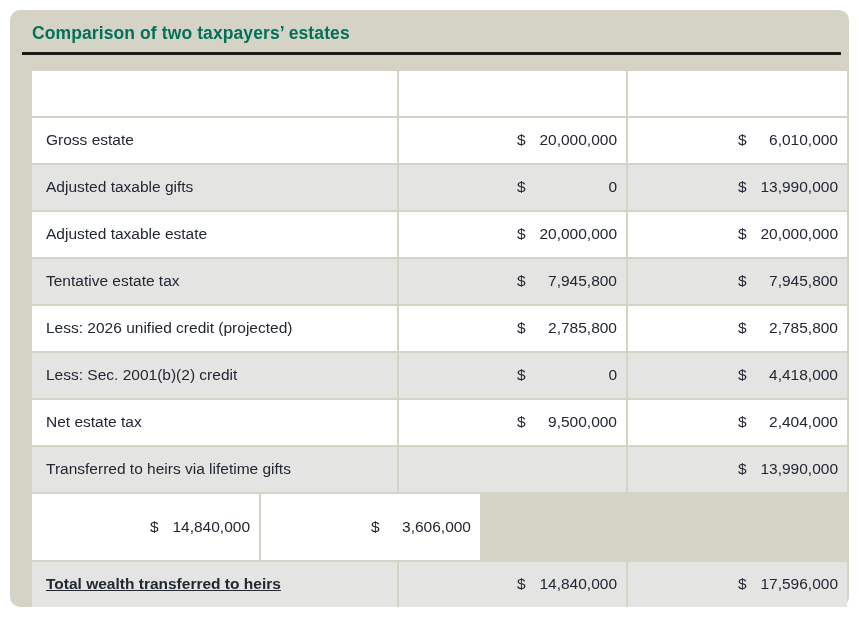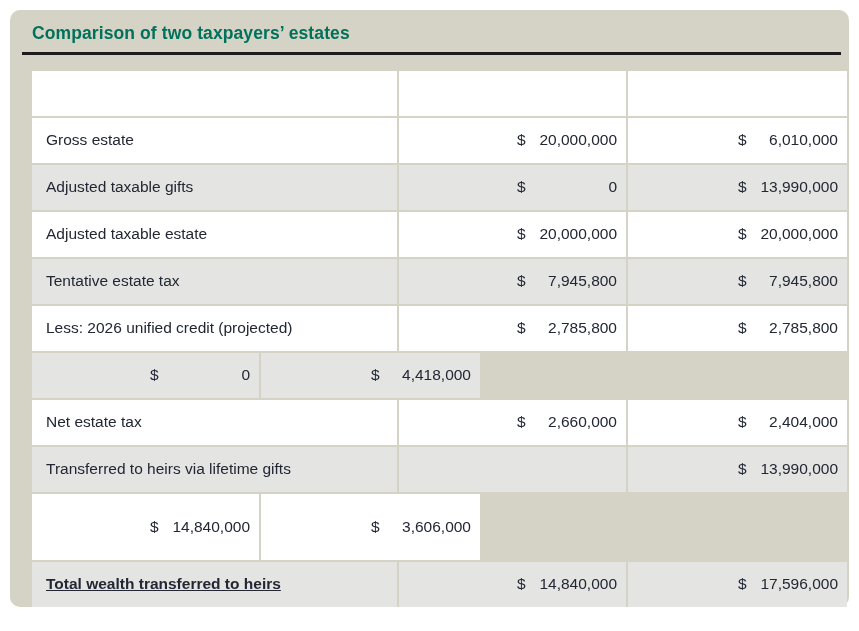--- a/index.html
+++ b/index.html
@@ -146,40 +146,41 @@
         </div>
       <div class="cell c-b money">
           <span class="mbox">
             <span>$</span>
             <span>2,785,800</span>
           </span>
         </div>
     </div>
 
     <div class="row shade">
+      <div class="cell c-label">Less: Sec. 2001(b)(2) credit</div>
       <div class="cell c-a money">
           <span class="mbox">
             <span>$</span>
             <span>0</span>
           </span>
         </div>
       <div class="cell c-b money">
           <span class="mbox">
             <span>$</span>
             <span>4,418,000</span>
           </span>
         </div>
     </div>
 
     <div class="row">
       <div class="cell c-label">Net estate tax</div>
       <div class="cell c-a money">
           <span class="mbox">
             <span>$</span>
-            <span>2,660,000</span>
+            <span>9,500,000</span>
           </span>
         </div>
       <div class="cell c-b money">
           <span class="mbox">
             <span>$</span>
             <span>2,404,000</span>
           </span>
         </div>
     </div>
 

